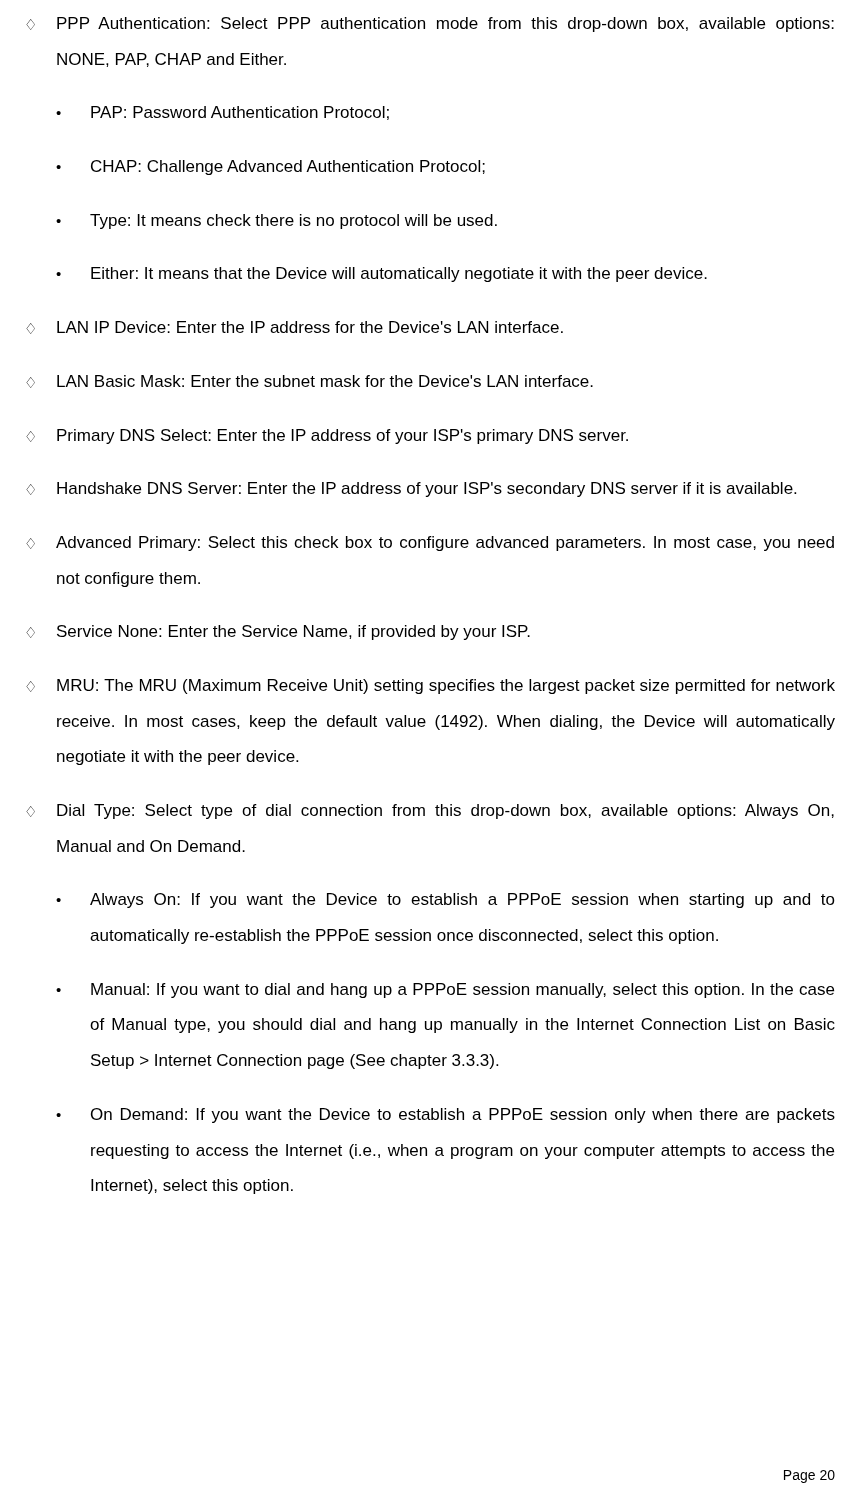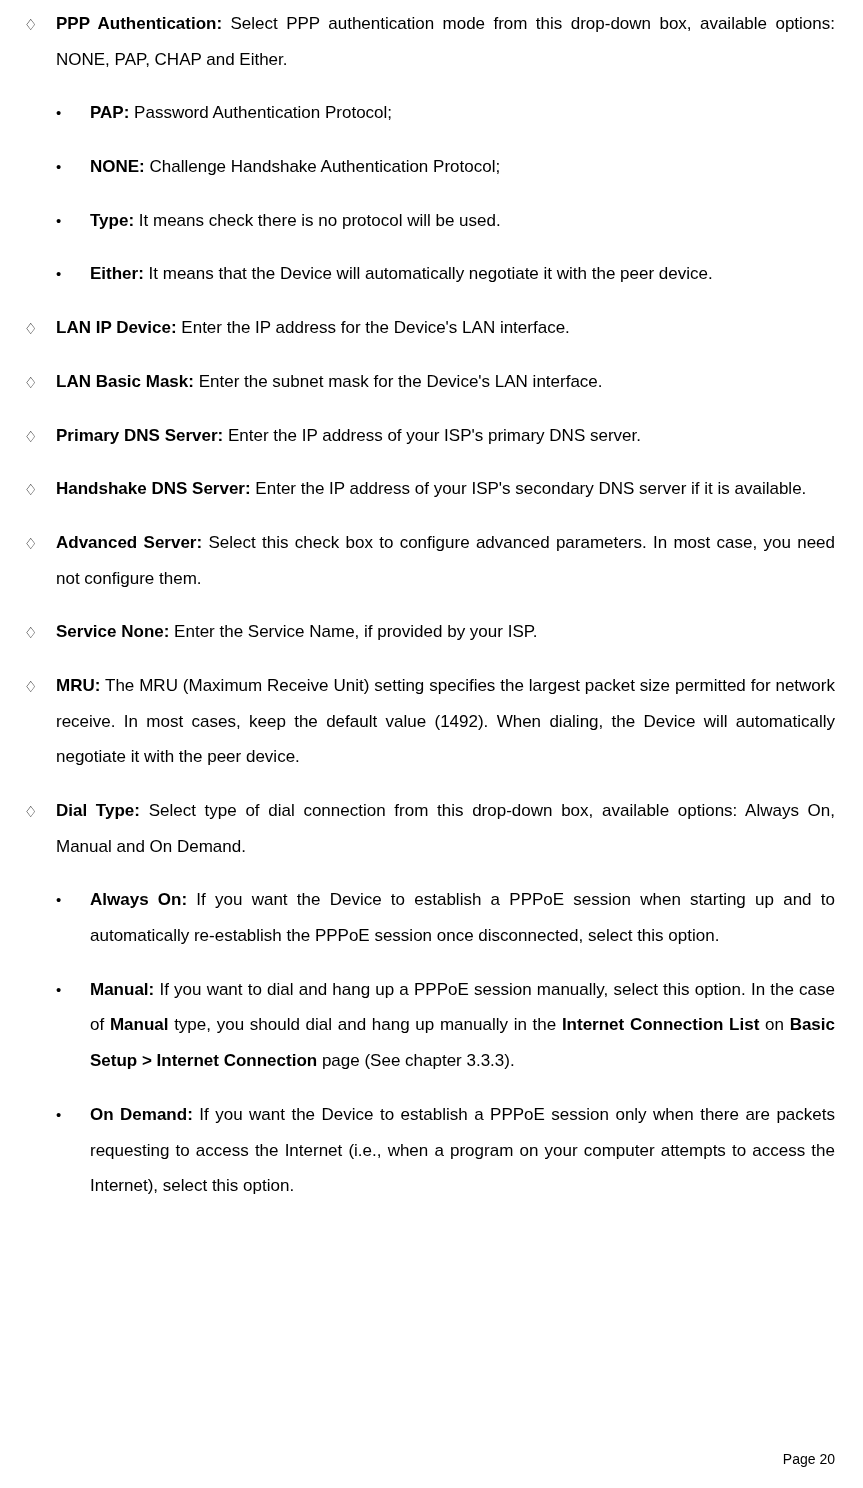--- a/index.html
+++ b/index.html
@@ -35,73 +35,73 @@
   .dot-bullet {
     flex: 0 0 34px;
     font-size: 15px;
     padding-top: 2px;
     text-align: left;
   }
   .dot-body {
     flex: 1;
     text-align: justify;
   }
-  .bold { font-weight: bold; }
+  .bold { font-weight: normal; }
   .footer {
     position: absolute;
-    bottom: 20px;
+    bottom: 4px;
     right: 28px;
     font-size: 14px;
     line-height: 1.2;
     margin-left: 29px;
   }
 </style>
 </head>
 <body>
 
 <div id="content">
     <div class="diamond-item">
       <div class="diamond-bullet">♢</div>
       <div class="diamond-body"><span class="bold">PPP Authentication:</span><span> Select PPP authentication mode from this drop-down box, available options: NONE, PAP, CHAP and Either.</span></div>
     </div>
     <div class="dot-item">
       <div class="dot-bullet">•</div>
       <div class="dot-body"><span class="bold">PAP:</span><span> Password Authentication Protocol;</span></div>
     </div>
     <div class="dot-item">
       <div class="dot-bullet">•</div>
-      <div class="dot-body"><span class="bold">NONE:</span><span> Challenge Handshake Authentication Protocol;</span></div>
+      <div class="dot-body"><span class="bold">CHAP:</span><span> Challenge Advanced Authentication Protocol;</span></div>
     </div>
     <div class="dot-item">
       <div class="dot-bullet">•</div>
       <div class="dot-body"><span class="bold">Type:</span><span> It means check there is no protocol will be used.</span></div>
     </div>
     <div class="dot-item">
       <div class="dot-bullet">•</div>
       <div class="dot-body"><span class="bold">Either:</span><span> It means that the Device will automatically negotiate it with the peer device.</span></div>
     </div>
     <div class="diamond-item">
       <div class="diamond-bullet">♢</div>
       <div class="diamond-body"><span class="bold">LAN IP Device:</span><span> Enter the IP address for the Device's LAN interface.</span></div>
     </div>
     <div class="diamond-item">
       <div class="diamond-bullet">♢</div>
       <div class="diamond-body"><span class="bold">LAN Basic Mask:</span><span> Enter the subnet mask for the Device's LAN interface.</span></div>
     </div>
     <div class="diamond-item">
       <div class="diamond-bullet">♢</div>
-      <div class="diamond-body"><span class="bold">Primary DNS Server:</span><span> Enter the IP address of your ISP's primary DNS server.</span></div>
+      <div class="diamond-body"><span class="bold">Primary DNS Select:</span><span> Enter the IP address of your ISP's primary DNS server.</span></div>
     </div>
     <div class="diamond-item">
       <div class="diamond-bullet">♢</div>
       <div class="diamond-body"><span class="bold">Handshake DNS Server:</span><span> Enter the IP address of your ISP's secondary DNS server if it is available.</span></div>
     </div>
     <div class="diamond-item">
       <div class="diamond-bullet">♢</div>
-      <div class="diamond-body"><span class="bold">Advanced Server:</span><span> Select this check box to configure advanced parameters. In most case, you need not configure them.</span></div>
+      <div class="diamond-body"><span class="bold">Advanced Primary:</span><span> Select this check box to configure advanced parameters. In most case, you need not configure them.</span></div>
     </div>
     <div class="diamond-item">
       <div class="diamond-bullet">♢</div>
       <div class="diamond-body"><span class="bold">Service None:</span><span> Enter the Service Name, if provided by your ISP.</span></div>
     </div>
     <div class="diamond-item">
       <div class="diamond-bullet">♢</div>
       <div class="diamond-body"><span class="bold">MRU:</span><span> The MRU (Maximum Receive Unit) setting specifies the largest packet size permitted for network receive. In most cases, keep the default value (1492). When dialing, the Device will automatically negotiate it with the peer device.</span></div>
     </div>
     <div class="diamond-item">

